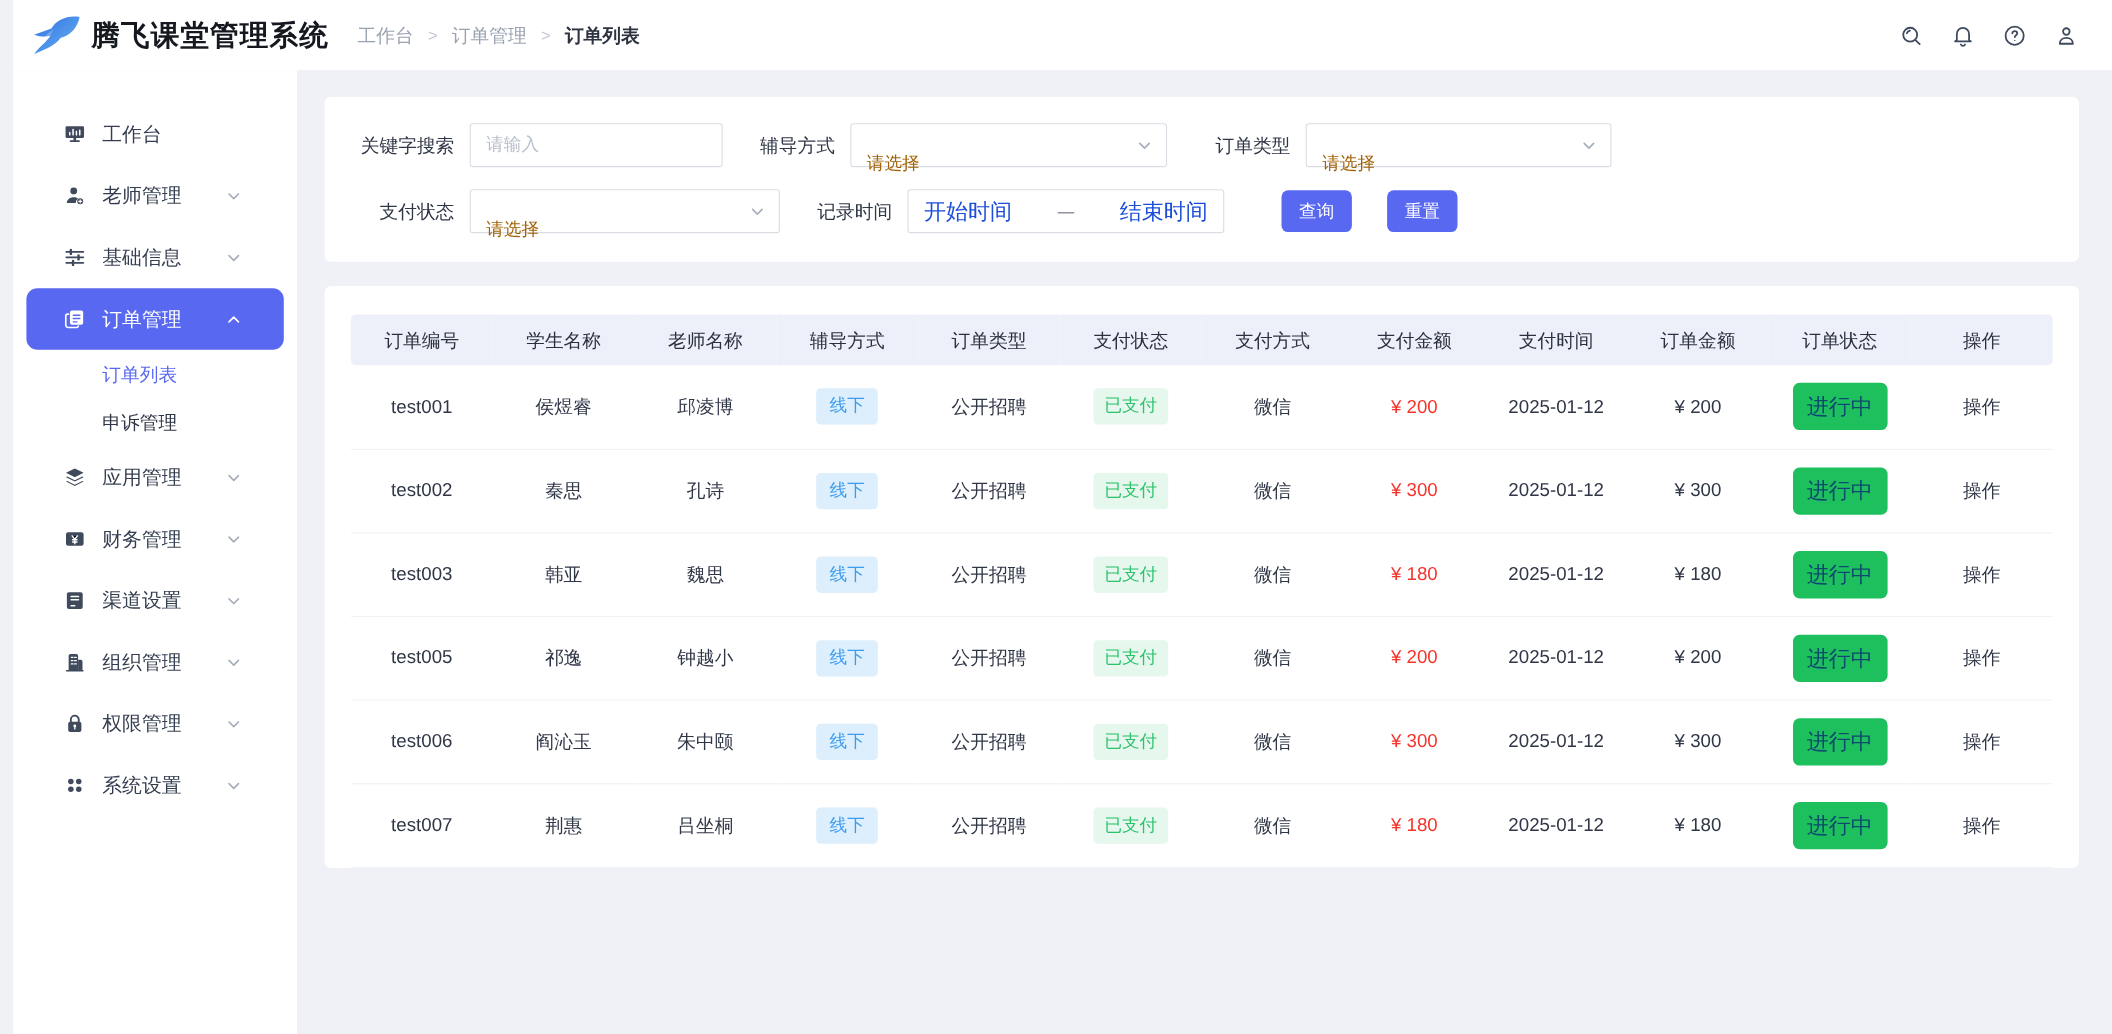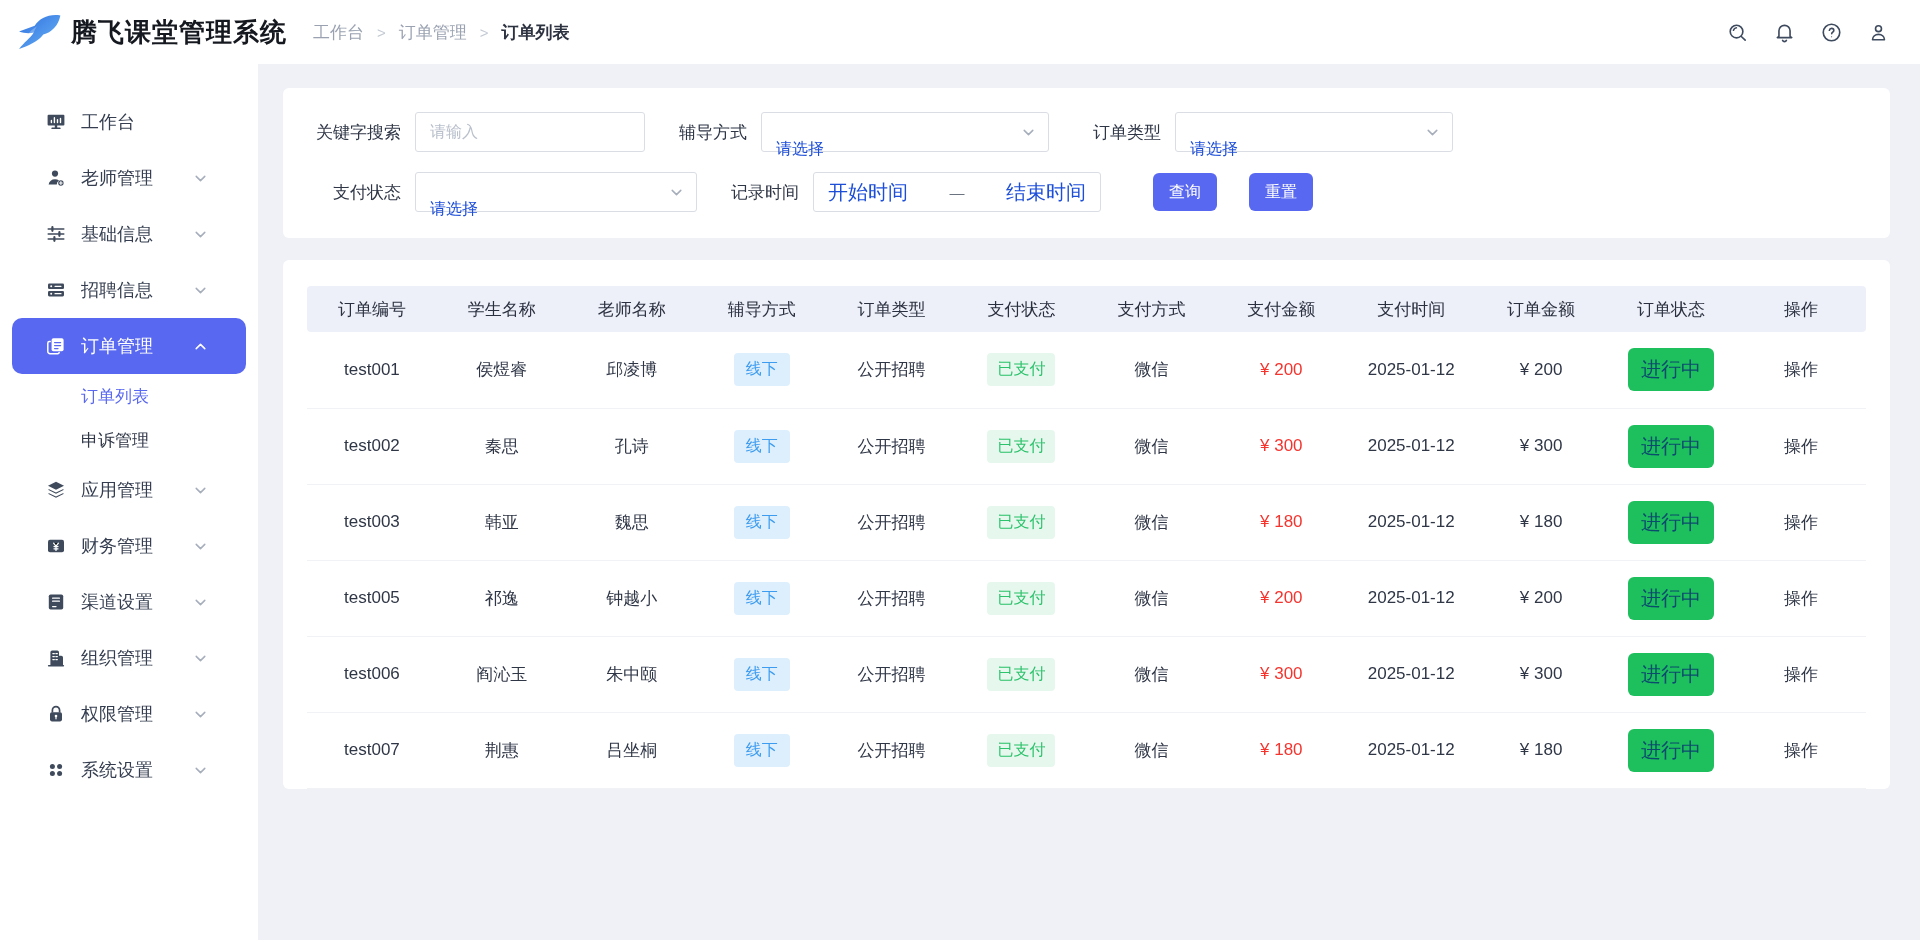--- a/index.html
+++ b/index.html
@@ -1,18 +1,18 @@
 <!DOCTYPE html>
 <html style="--accent: #5968f0; --tag-mode-bg: #ddeefc; --tag-mode-text: #3d9cf0; --tag-paid-bg: #e6f8ee; --tag-paid-text: #2dc26c; --status-badge-bg: #1ec05e; --amount-red: #f5342e; --logo-blue: #3b82e6;"><head>
 <meta charset="utf-8">
 <style>
   * { margin:0; padding:0; box-sizing:border-box; }
   html,body { width:1920px; height:940px; overflow:hidden; }
   body { font-family:"Liberation Sans","DejaVu Sans",sans-serif; background:#eff1f6; color:#2f3646; }
-  .app { width:1920px; height:940px; display:flex; flex-direction:column; }
+  .app { width:1920px; height:940px; display:flex; flex-direction:column;padding-left:12px; }
 
   
   .topbar { height:64px; flex:0 0 64px; background:#fff; display:flex; align-items:center; padding:0 26px 0 16px; }
   .logo { display:flex; align-items:center; gap:9px; }
   .logo-title { font-size:26px; font-weight:700; color:#15181f; letter-spacing:1px; white-space:nowrap; }
   .breadcrumb { display:flex; align-items:center; gap:13px; margin-left:26px; font-size:17px; color:#9aa2b1; }
   .crumb { cursor:default; }
   .crumb.current { color:#2c3240; font-weight:600; }
   .crumb-sep { color:#c3c9d3; font-size:15px; }
   .topbar-icons { margin-left:auto; display:flex; align-items:center; gap:15px; }
@@ -42,21 +42,21 @@
   .f-group { display:flex; align-items:center; }
   .f-label { font-size:17px; color:#2f3646; white-space:nowrap; margin-right:14px; text-align:right; }
   .f-label.w5 { min-width:88px; }
   .f-label.w4 { min-width:70px; }
   .g1 { margin-right:32px; }
   .g2 { margin-right:42px; }
   .f-input { width:230px; height:40px; border:1px solid #dadde4; border-radius:3px; padding:0 14px; font-size:16px; color:#2f3646; outline:none; font-family:inherit; background:#fff; }
   .f-input::placeholder { color:#b9c0cc; }
   .f-select { width:288px; height:40px; border:1px solid #dadde4; border-radius:3px; padding:0 12px 0 14px; display:flex; align-items:center; justify-content:space-between; cursor:pointer; background:#fff; }
   .f-select.narrow { width:278px; }
-  .f-select .ph { font-size:16px; color:#1d4ed8;margin-top:35px; }
+  .f-select .ph { font-size:16px; color:#a16207;margin-top:35px; }
   .f-daterange { width:288px; height:40px; border:1px solid #dadde4; border-radius:3px; display:flex; align-items:center; padding:0 14px; background:#fff; cursor:pointer; }
   .f-daterange .ph { font-size:20px; color:#1d4ed8; flex:1; }
   .f-daterange .ph.end { text-align:right; }
   .f-daterange .dash { color:#6b7280; font-size:15px; padding:0 6px; }
   .btn { height:38px; min-width:62px; padding:0 16px; border:none; border-radius:6px; background:var(--accent,#5968f0); color:#fff; font-size:16px; font-family:inherit; cursor:pointer; }
   .btn-query { margin-left:52px; }
   .btn-reset { margin-left:32px; }
 
   
   .table-card { padding:26px 24px 0; flex:1; }
@@ -171,37 +171,20 @@
             </svg>
         </span>
         <span class="mi-label">基础信息</span>
         <span class="mi-chevron">
             <svg width="15" height="15" viewBox="0 0 14 14" fill="none" stroke="currentColor" stroke-width="1.4" stroke-linecap="round" stroke-linejoin="round">
               <path d="M3 5l4 4 4-4"></path>
             </svg>
           </span>
       </div>
 
-      <div class="menu-item">
-        <span class="mi-icon">
-          <svg width="20" height="20" viewBox="0 0 20 20" fill="currentColor">
-              <rect x="2" y="3.6" width="16" height="5.4" rx="1.3"></rect>
-              <rect x="2" y="11" width="16" height="5.4" rx="1.3"></rect>
-              <circle cx="5.2" cy="6.3" r="1" fill="#fff"></circle>
-              <circle cx="5.2" cy="13.7" r="1" fill="#fff"></circle>
-              <path d="M9 6.3h6M9 13.7h6" stroke="#fff" stroke-width="1.2" stroke-linecap="round"></path>
-            </svg>
-        </span>
-        <span class="mi-label">招聘信息</span>
-        <span class="mi-chevron">
-            <svg width="15" height="15" viewBox="0 0 14 14" fill="none" stroke="currentColor" stroke-width="1.4" stroke-linecap="round" stroke-linejoin="round">
-              <path d="M3 5l4 4 4-4"></path>
-            </svg>
-          </span>
-      </div>
 
       <div class="menu-item active">
         <span class="mi-icon">
           <svg width="20" height="20" viewBox="0 0 20 20">
               <path d="M4.2 5.6H3.4A1.6 1.6 0 0 0 1.8 7.2v8.2A2.3 2.3 0 0 0 4.1 17.7h7.5a1.6 1.6 0 0 0 1.6-1.3" fill="none" stroke="#fff" stroke-width="1.5" stroke-linecap="round"></path>
               <rect x="5.6" y="2.3" width="12" height="13" rx="1.8" fill="#fff"></rect>
               <path d="M8.6 6.6h6M8.6 9.6h6M8.6 12.6h3.4" stroke="#5968f0" stroke-width="1.3" stroke-linecap="round"></path>
             </svg>
         </span>
         <span class="mi-label">订单管理</span>

